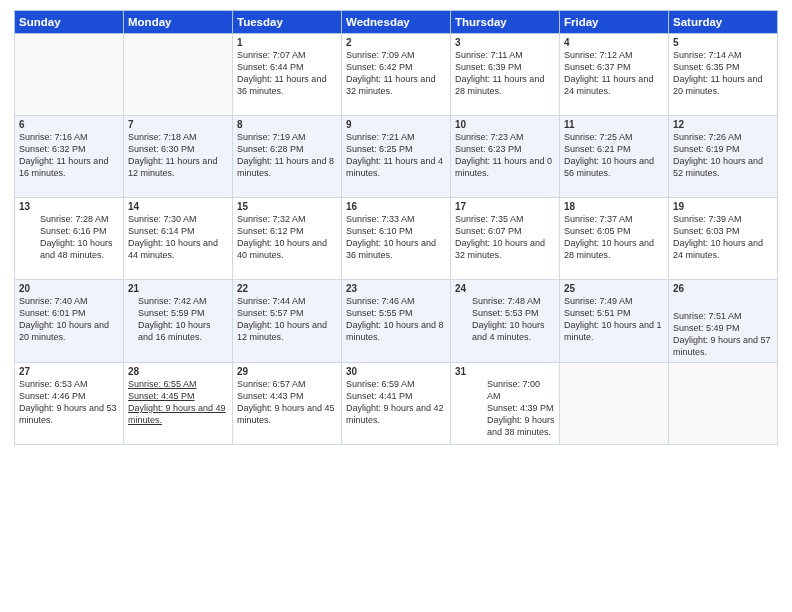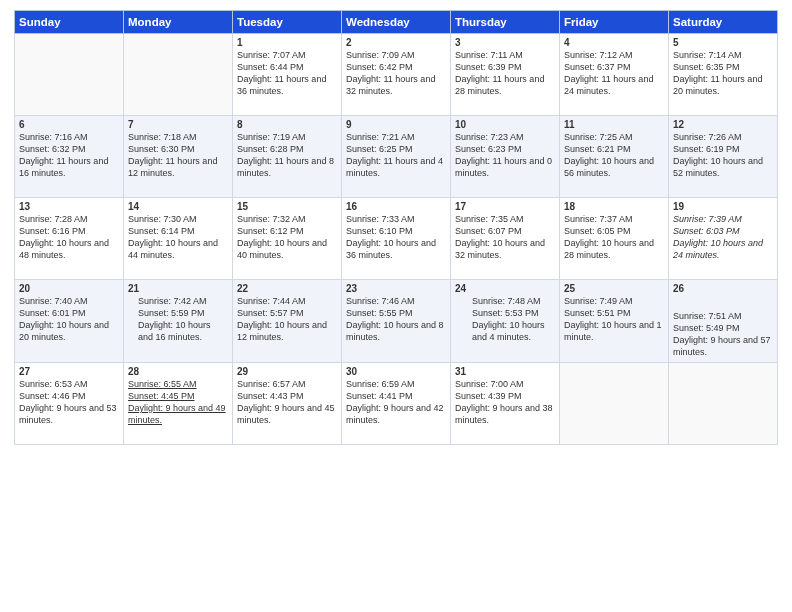--- a/index.html
+++ b/index.html
@@ -170,21 +170,21 @@
           <td class="alt-row">
             <span class="day-num">12</span>
             <div class="day-info" style="white-space: pre-line;">Sunrise: 7:26 AM
 Sunset: 6:19 PM
 Daylight: 10 hours and 52 minutes.</div>
           </td>
         </tr>
         <tr>
           <td>
             <span class="day-num">13</span>
-            <div class="day-info" style="white-space: pre-line;">Sunrise: 7:28 AM
+            <div class="day-info" style="white-space: pre-line; margin-left: 21px;">Sunrise: 7:28 AM
 Sunset: 6:16 PM
 Daylight: 10 hours and 48 minutes.</div>
           </td>
           <td>
             <span class="day-num">14</span>
             <div class="day-info" style="white-space: pre-line;">Sunrise: 7:30 AM
 Sunset: 6:14 PM
 Daylight: 10 hours and 44 minutes.</div>
           </td>
           <td>
@@ -206,21 +206,21 @@
 Daylight: 10 hours and 32 minutes.</div>
           </td>
           <td>
             <span class="day-num">18</span>
             <div class="day-info" style="white-space: pre-line;">Sunrise: 7:37 AM
 Sunset: 6:05 PM
 Daylight: 10 hours and 28 minutes.</div>
           </td>
           <td>
             <span class="day-num">19</span>
-            <div class="day-info" style="white-space: pre-line; font-style: italic;">Sunrise: 7:39 AM
+            <div class="day-info" style="white-space: pre-line;">Sunrise: 7:39 AM
 Sunset: 6:03 PM
 Daylight: 10 hours and 24 minutes.</div>
           </td>
         </tr>
         <tr>
           <td class="alt-row">
             <span class="day-num">20</span>
             <div class="day-info" style="white-space: pre-line;">Sunrise: 7:40 AM
 Sunset: 6:01 PM
 Daylight: 10 hours and 20 minutes.</div>
@@ -282,21 +282,21 @@
 Daylight: 9 hours and 45 minutes.</div>
           </td>
           <td>
             <span class="day-num">30</span>
             <div class="day-info" style="white-space: pre-line;">Sunrise: 6:59 AM
 Sunset: 4:41 PM
 Daylight: 9 hours and 42 minutes.</div>
           </td>
           <td>
             <span class="day-num">31</span>
-            <div class="day-info" style="white-space: pre-line;">Sunrise: 7:00 AM
+            <div class="day-info" style="white-space: pre-line; margin-left: 32px;">Sunrise: 7:00 AM
 Sunset: 4:39 PM
 Daylight: 9 hours and 38 minutes.</div>
           </td>
           <td class="empty"></td>
           <td class="empty"></td>
         </tr>
       </tbody>
   </table>
 </div>
 

